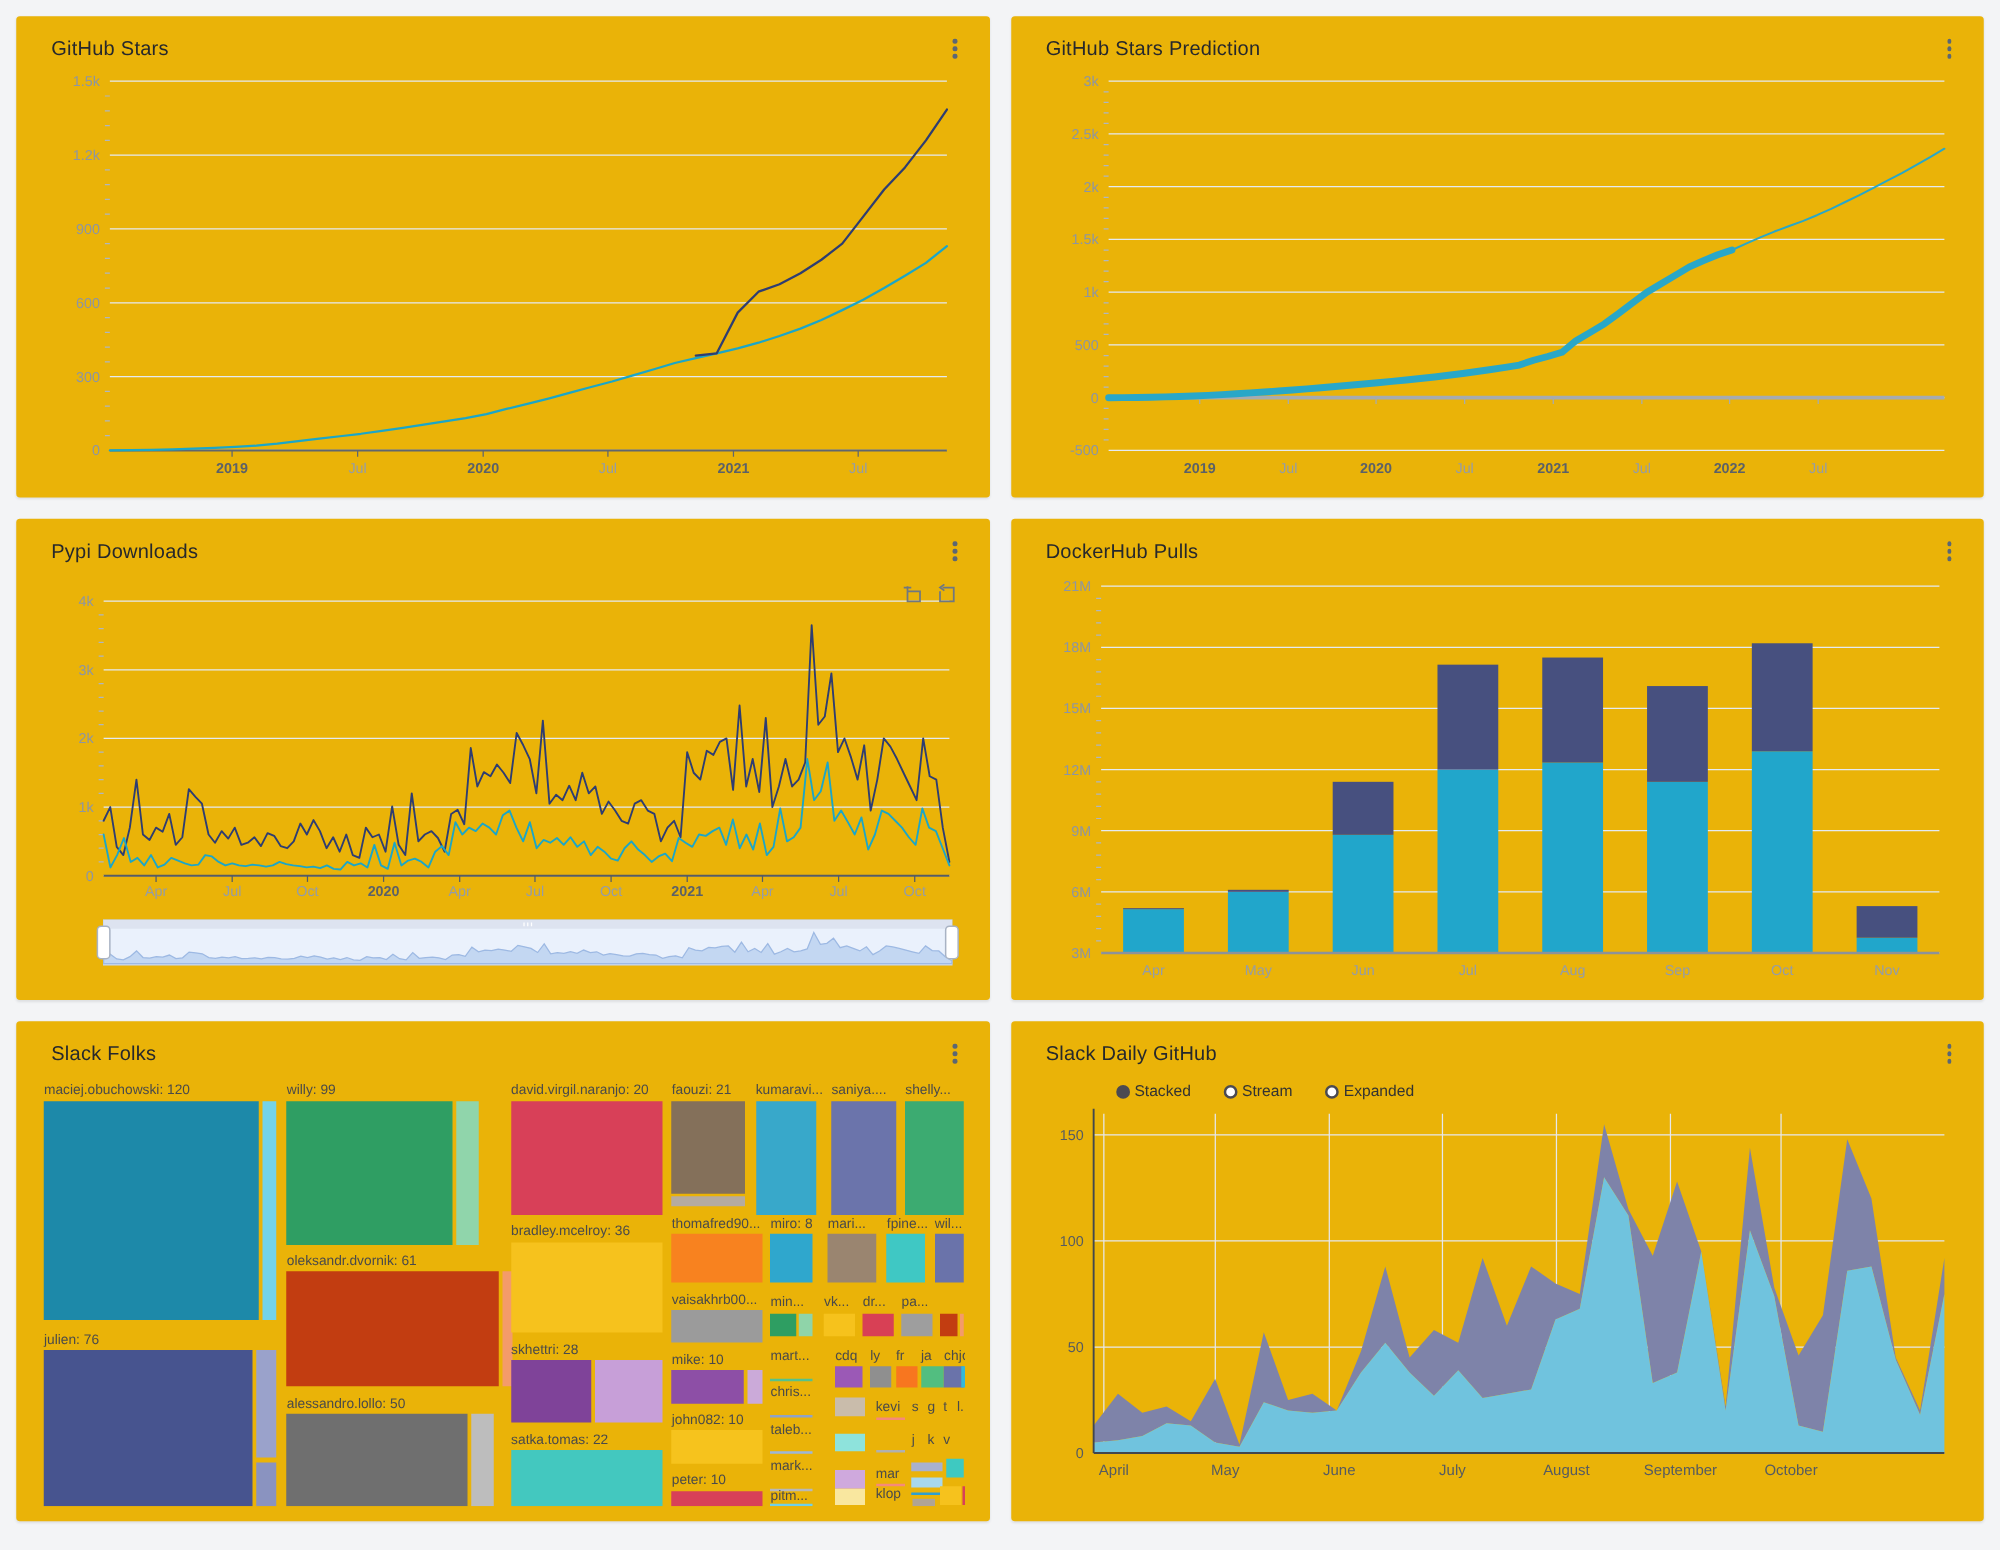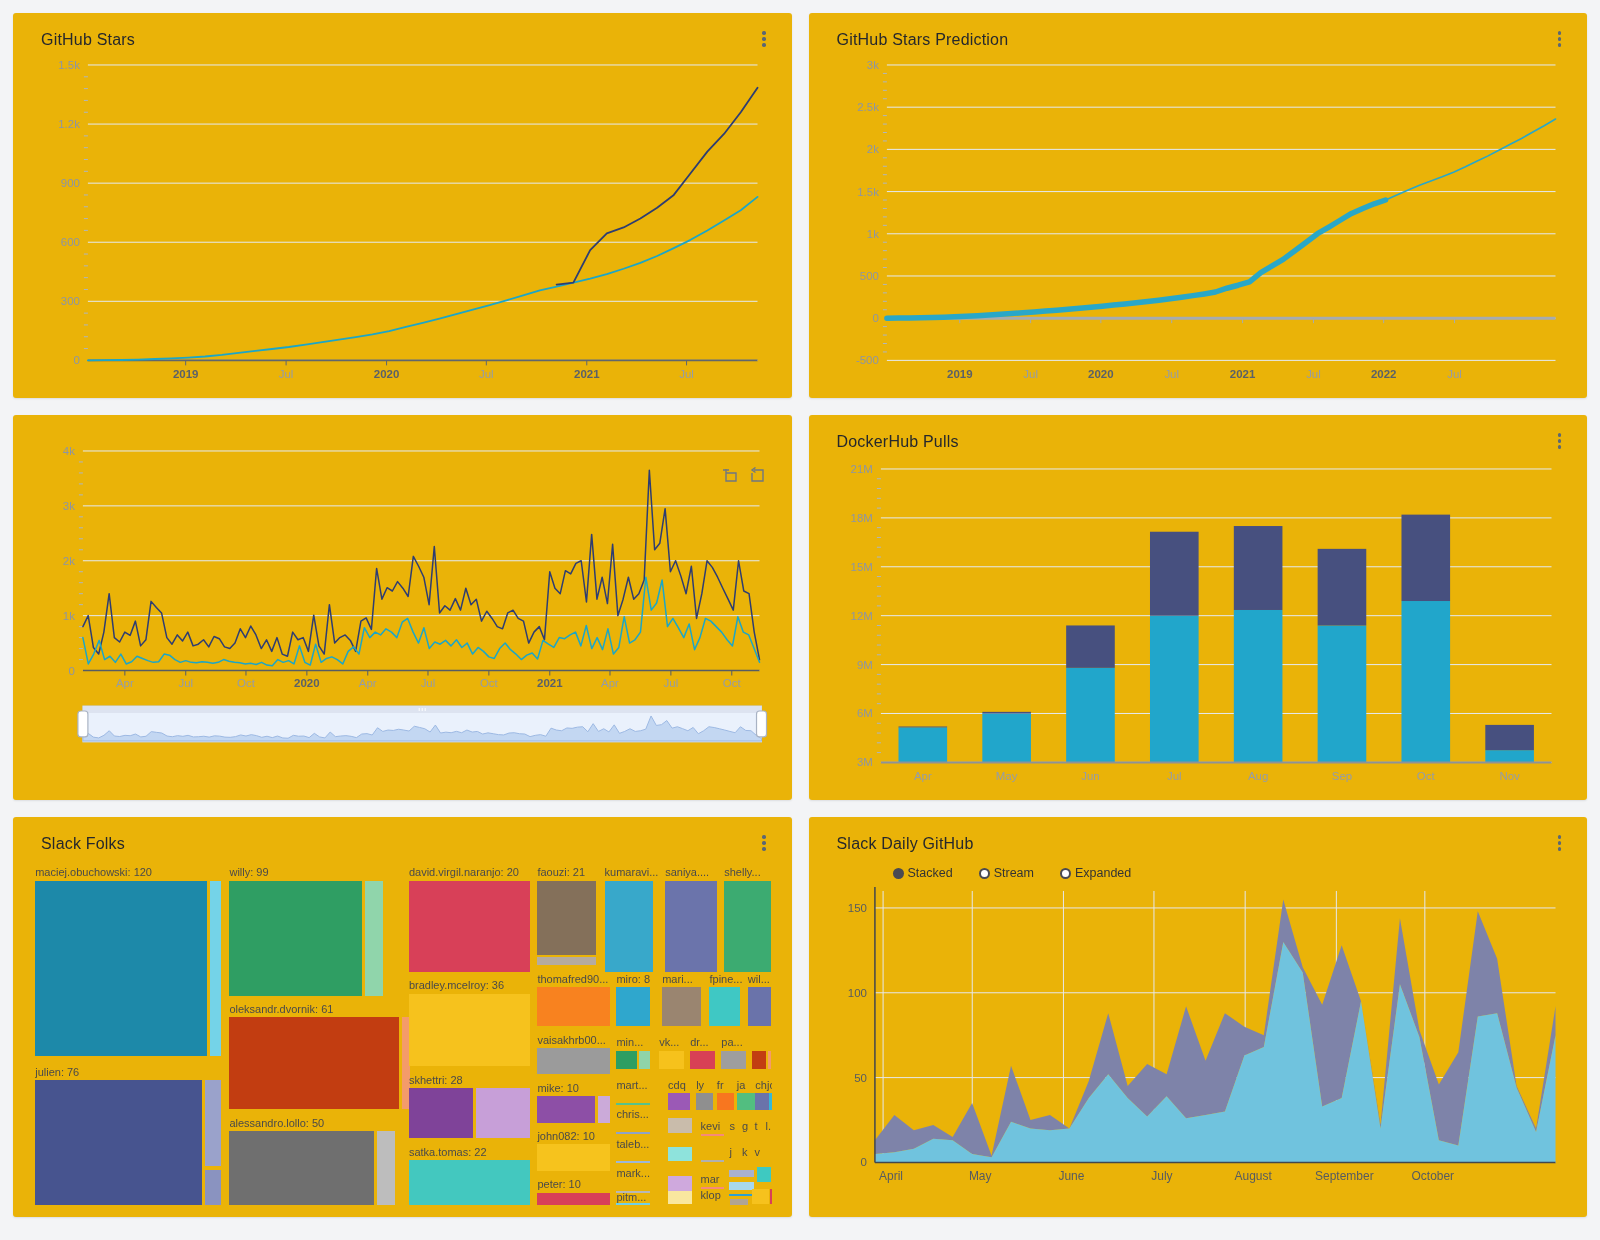--- a/index.html
+++ b/index.html
@@ -162,20 +162,28 @@
         <text x="414.44" y="322" text-anchor="middle" class="xt xtb">2021</text>
         <text x="485.46" y="322" text-anchor="middle" class="xt">Jul</text>
         <text x="555.81" y="322" text-anchor="middle" class="xt xtb">2022</text>
         <text x="626.83" y="322" text-anchor="middle" class="xt">Jul</text>
         <polyline points="58.0,261.7 69.4,261.6 80.7,261.5 92.1,261.3 103.4,261.0 114.8,260.7 126.1,260.3 137.5,259.8 148.8,259.2 160.2,258.5 171.6,257.8 182.9,257.1 194.3,256.3 205.6,255.5 217.0,254.6 228.3,253.7 239.7,252.7 251.1,251.7 262.4,250.7 273.8,249.7 285.1,248.6 296.5,247.5 307.8,246.3 319.2,245.1 330.5,243.7 341.9,242.3 353.3,240.7 364.6,239.1 376.0,237.4 387.3,235.5 398.7,231.7 410.0,228.7 421.4,225.3 432.7,216.0 444.1,209.3 455.5,202.5 466.8,194.1 478.2,185.6 489.5,177.1 500.9,170.4 512.2,163.6 523.6,156.8 534.9,151.8 546.3,147.1 557.7,143.3" fill="none" stroke="#29a7c8" stroke-width="5.5" stroke-linejoin="round" stroke-linecap="round"></polyline>
         <polyline points="557.7,143.3 569.0,138.2 580.4,133.2 591.7,128.5 603.1,124.3 614.4,120.1 625.8,115.4 637.2,110.3 648.5,104.8 659.9,99.3 671.2,93.4 682.6,87.5 693.9,81.6 705.3,75.2 716.6,68.9 728.0,62.1" fill="none" stroke="#29a7c8" stroke-width="1.6" stroke-linejoin="round" stroke-linecap="round"></polyline>
       </svg>
   </section>
 
   <section class="card">
+    <header>
+      <h2>Pypi Downloads</h2>
+      <button class="kebab">
+          <span class="kdot"></span>
+          <span class="kdot"></span>
+          <span class="kdot"></span>
+        </button>
+    </header>
     <div class="toolbox">
       <button>
         <svg width="17" height="17" viewBox="0 0 17 17">
             <g fill="none" stroke="#6f7781" stroke-width="1.4">
               <path d="M4 6 h10 v8 h-10 z M4 6 v-4 M1 3 h6"></path>
             </g>
           </svg>
       </button>
       <button>
         <svg width="17" height="17" viewBox="0 0 17 17">

